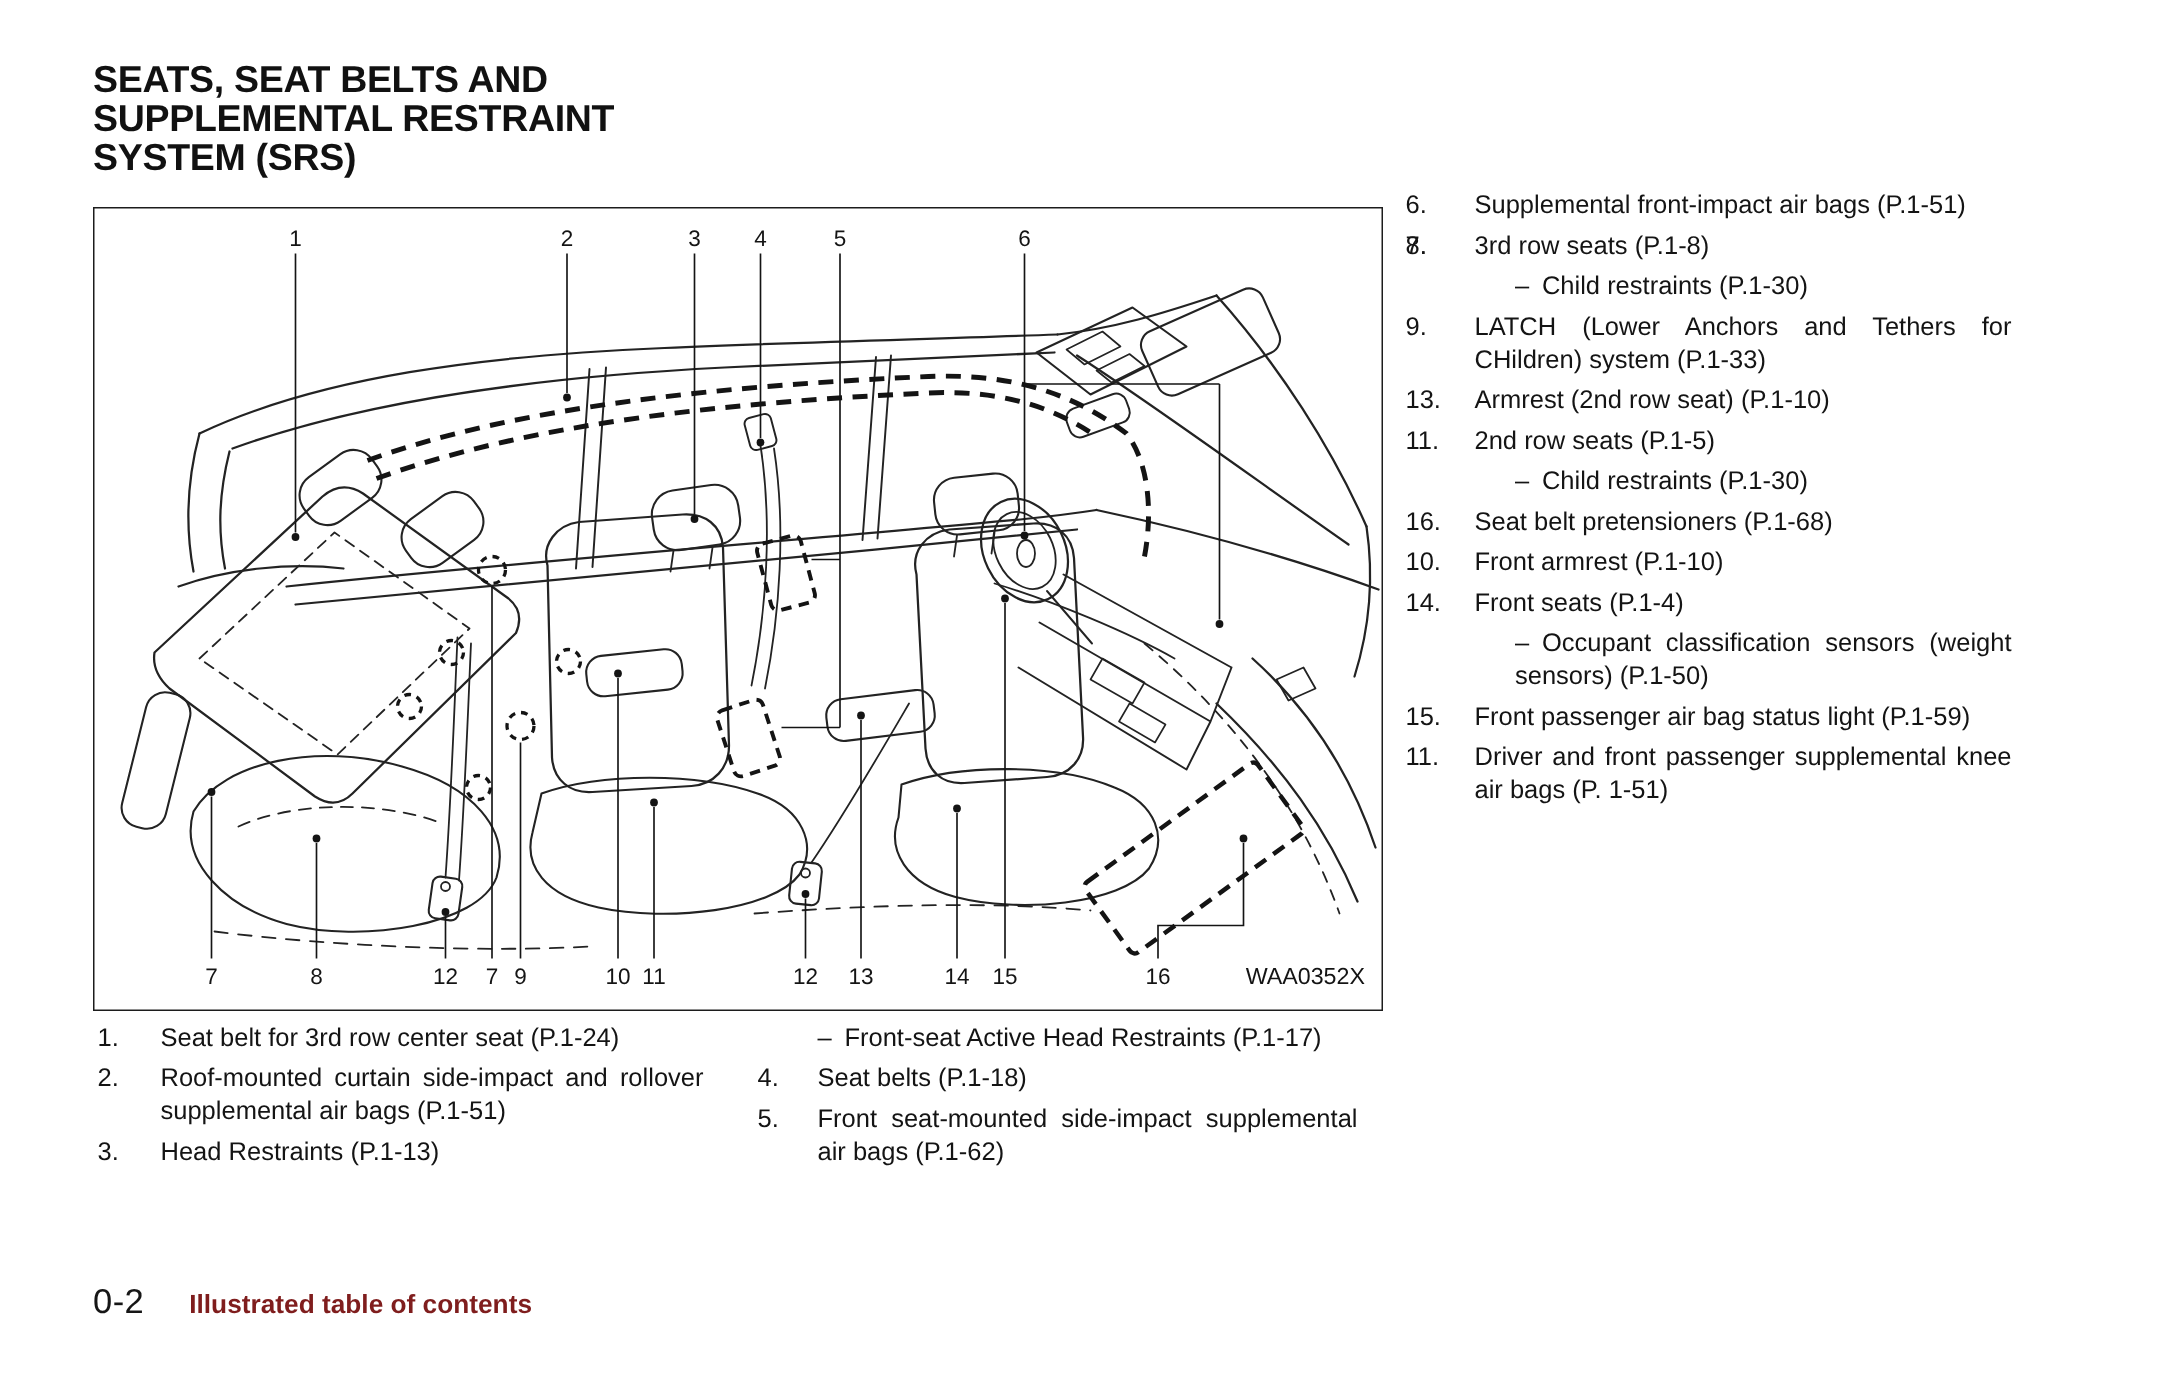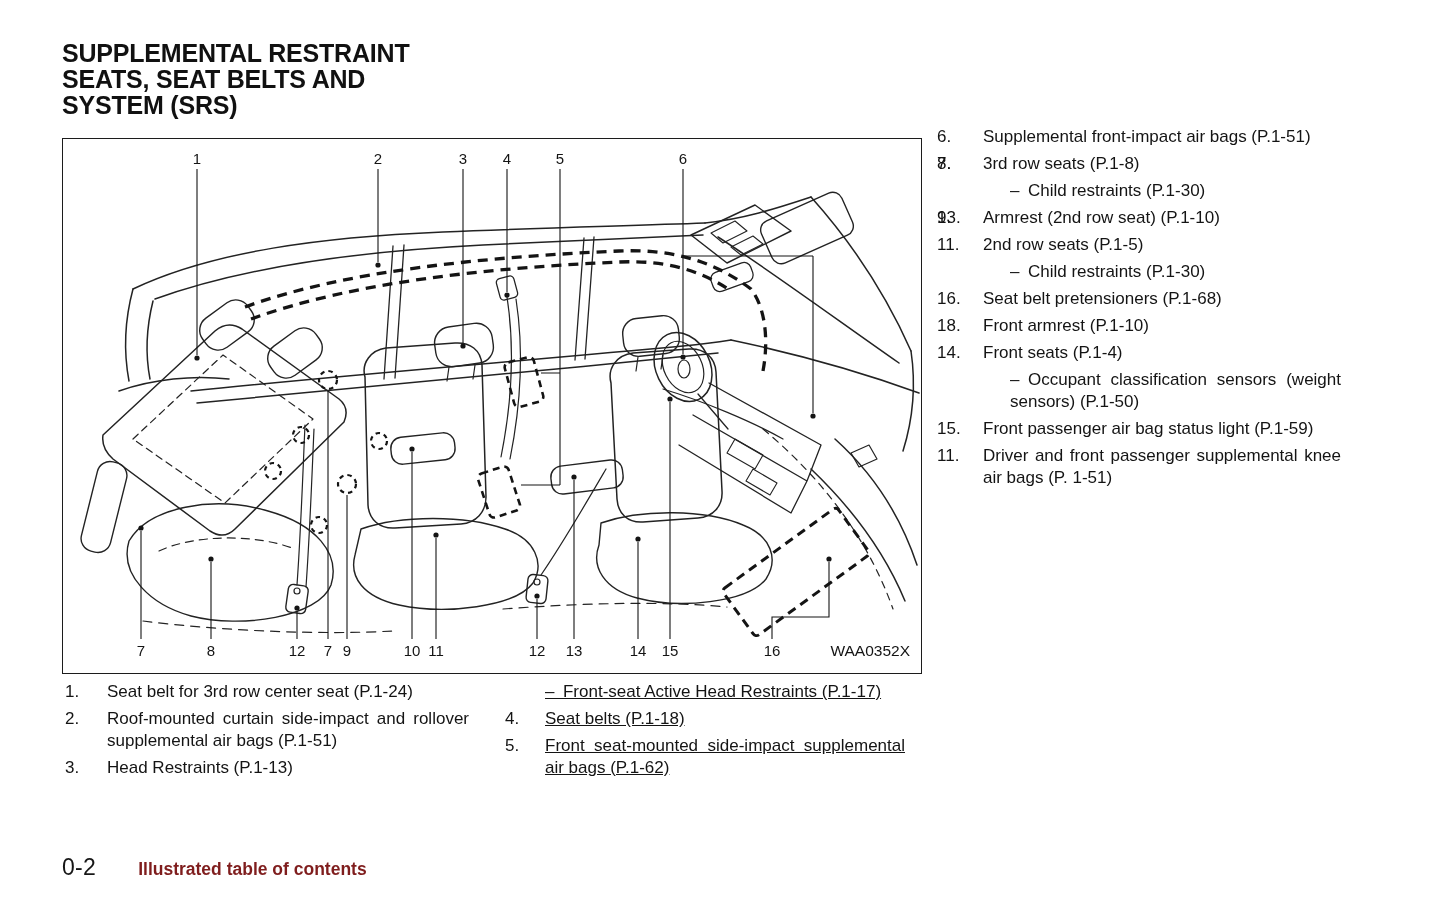--- a/index.html
+++ b/index.html
@@ -18,33 +18,33 @@
   .figure svg{display:block;width:858px;height:534px;}
   svg text{font-family:"Liberation Sans",sans-serif;font-size:15px;fill:#141414;}
   svg text.figcode{font-size:15.5px;}
   .col{position:absolute;font-size:17px;line-height:22px;color:#141414;}
   .toc{left:937px;top:126px;width:404px;}
   .legendL{left:65px;top:681px;width:404px;}
   .legendM{left:505px;top:681px;width:400px;}
   .item{position:relative;text-align:justify;margin-bottom:5px;}
   .toc .item{padding-left:46px;}
   .legendL .item{padding-left:42px;}
-  .legendM .item{padding-left:40px;text-decoration:underline;}
+  .legendM .item{padding-left:40px;}
   .num{position:absolute;left:0;top:0;}
   .sub{text-align:justify;margin-top:5px;padding-left:27px;}
-  .footer{position:absolute;left:62px;top:854px;display:flex;align-items:baseline;gap:42px;}
+  .footer{position:absolute;left:62px;top:854px;display:flex;align-items:baseline;gap:30px;}
   .pagenum{font-size:23px;letter-spacing:0.3px;color:#161616;}
   .sectitle{font-size:17.5px;font-weight:bold;color:#7f1d1d;}
 </style>
 </head>
 <body>
 
 <div class="title">
+  <span style="display:block">SEATS, SEAT BELTS AND</span>
   <span style="display:block">SUPPLEMENTAL RESTRAINT</span>
-  <span style="display:block">SEATS, SEAT BELTS AND</span>
   <span style="display:block">SYSTEM (SRS)</span>
 </div>
 
 <div class="figure">
   <svg viewBox="0 0 858 534">
 
     <g stroke="#232323" fill="none" stroke-width="1.5" stroke-linecap="round" stroke-linejoin="round">
 
       <path d="M 70,150 C 150,112 260,98 380,93 C 470,89 560,87 642,84"></path>
       <path d="M 642,84 C 680,80 712,70 748,58"></path>
@@ -209,34 +209,34 @@
     <span class="num">6.</span><span>Supplemental front-impact air bags (P.1-51)</span>
   </div>
   <div class="item">
     <span class="num">7.</span>
   </div>
   <div class="item">
     <span class="num">8.</span><span>3rd row seats (P.1-8)</span>
     <div class="sub">– Child restraints (P.1-30)</div>
   </div>
   <div class="item">
-    <span class="num">9.</span>
+    <span class="num">9.</span><span>LATCH (Lower Anchors and Tethers for CHildren) system (P.1-33)</span>
   </div>
   <div class="item">
     <span class="num">13.</span><span>Armrest (2nd row seat) (P.1-10)</span>
   </div>
   <div class="item">
     <span class="num">11.</span><span>2nd row seats (P.1-5)</span>
     <div class="sub">– Child restraints (P.1-30)</div>
   </div>
   <div class="item">
     <span class="num">16.</span><span>Seat belt pretensioners (P.1-68)</span>
   </div>
   <div class="item">
-    <span class="num">18.</span><span>Front armrest (P.1-10)</span>
+    <span class="num">10.</span><span>Front armrest (P.1-10)</span>
   </div>
   <div class="item">
     <span class="num">14.</span><span>Front seats (P.1-4)</span>
     <div class="sub">– Occupant classification sensors (weight sensors) (P.1-50)</div>
   </div>
   <div class="item">
     <span class="num">15.</span><span>Front passenger air bag status light (P.1-59)</span>
   </div>
   <div class="item">
     <span class="num">11.</span><span>Driver and front passenger supplemental knee air bags (P. 1-51)</span>

